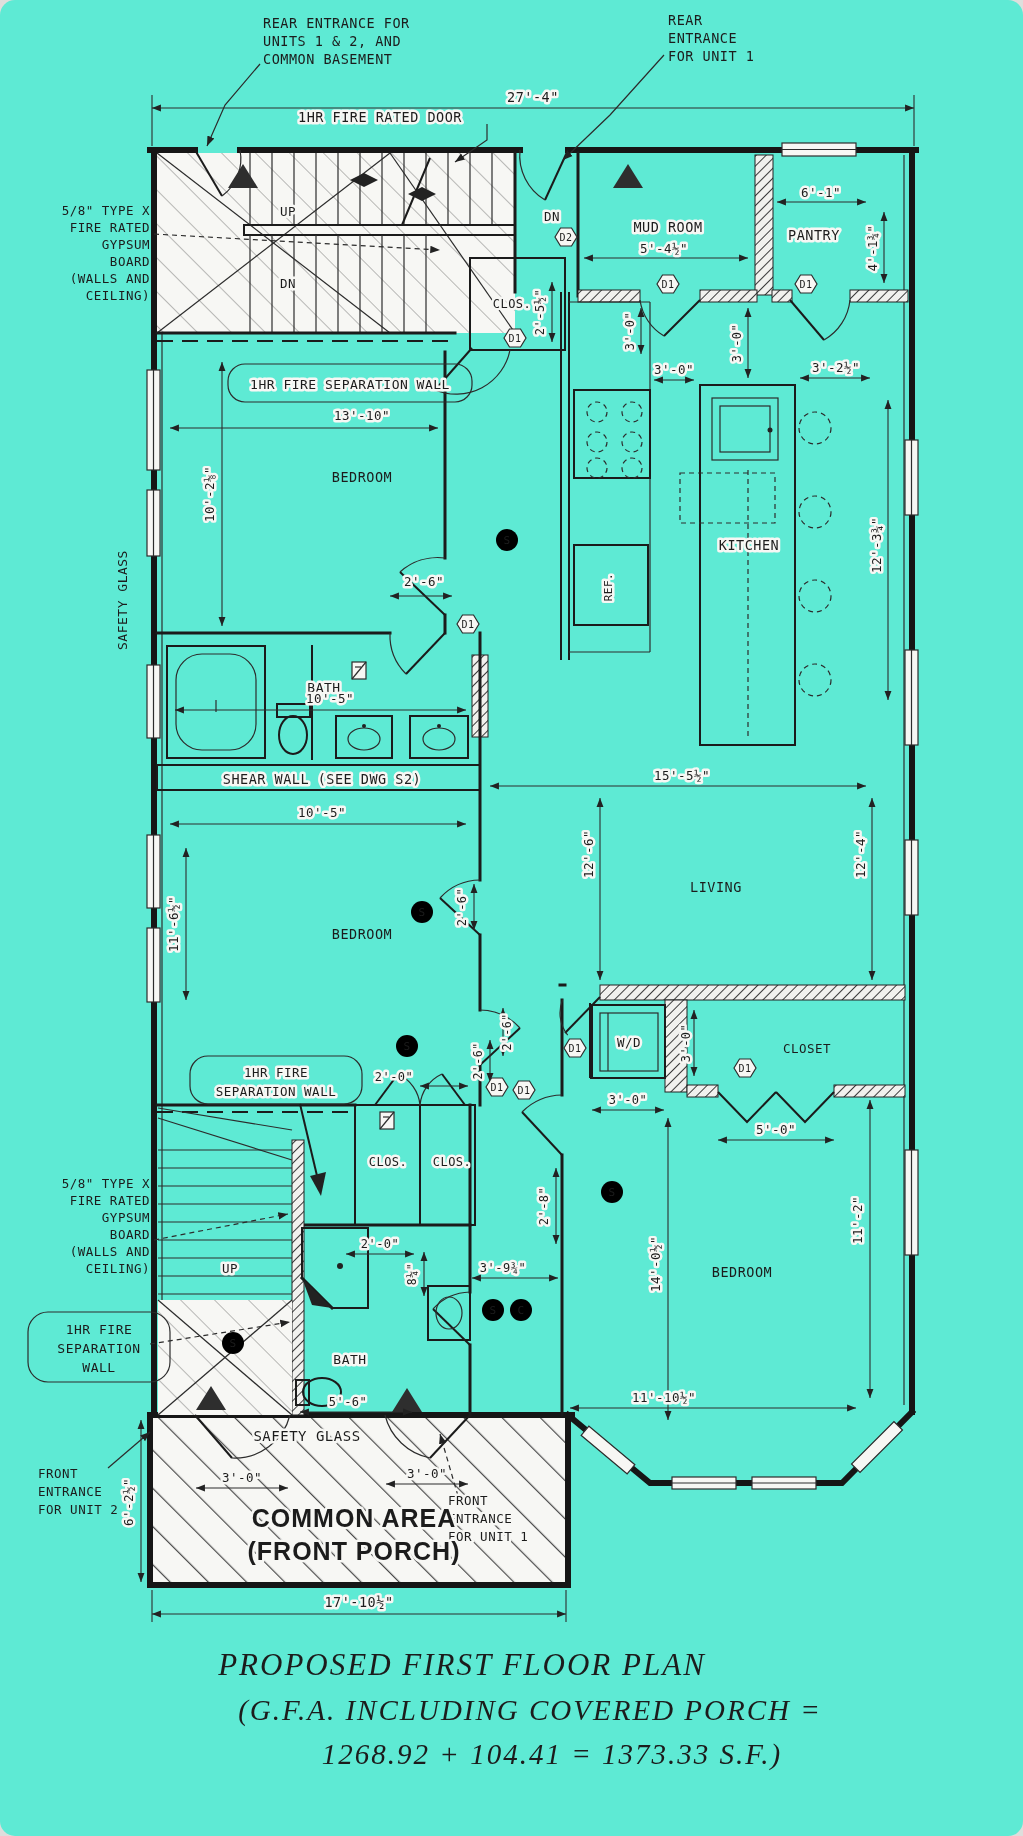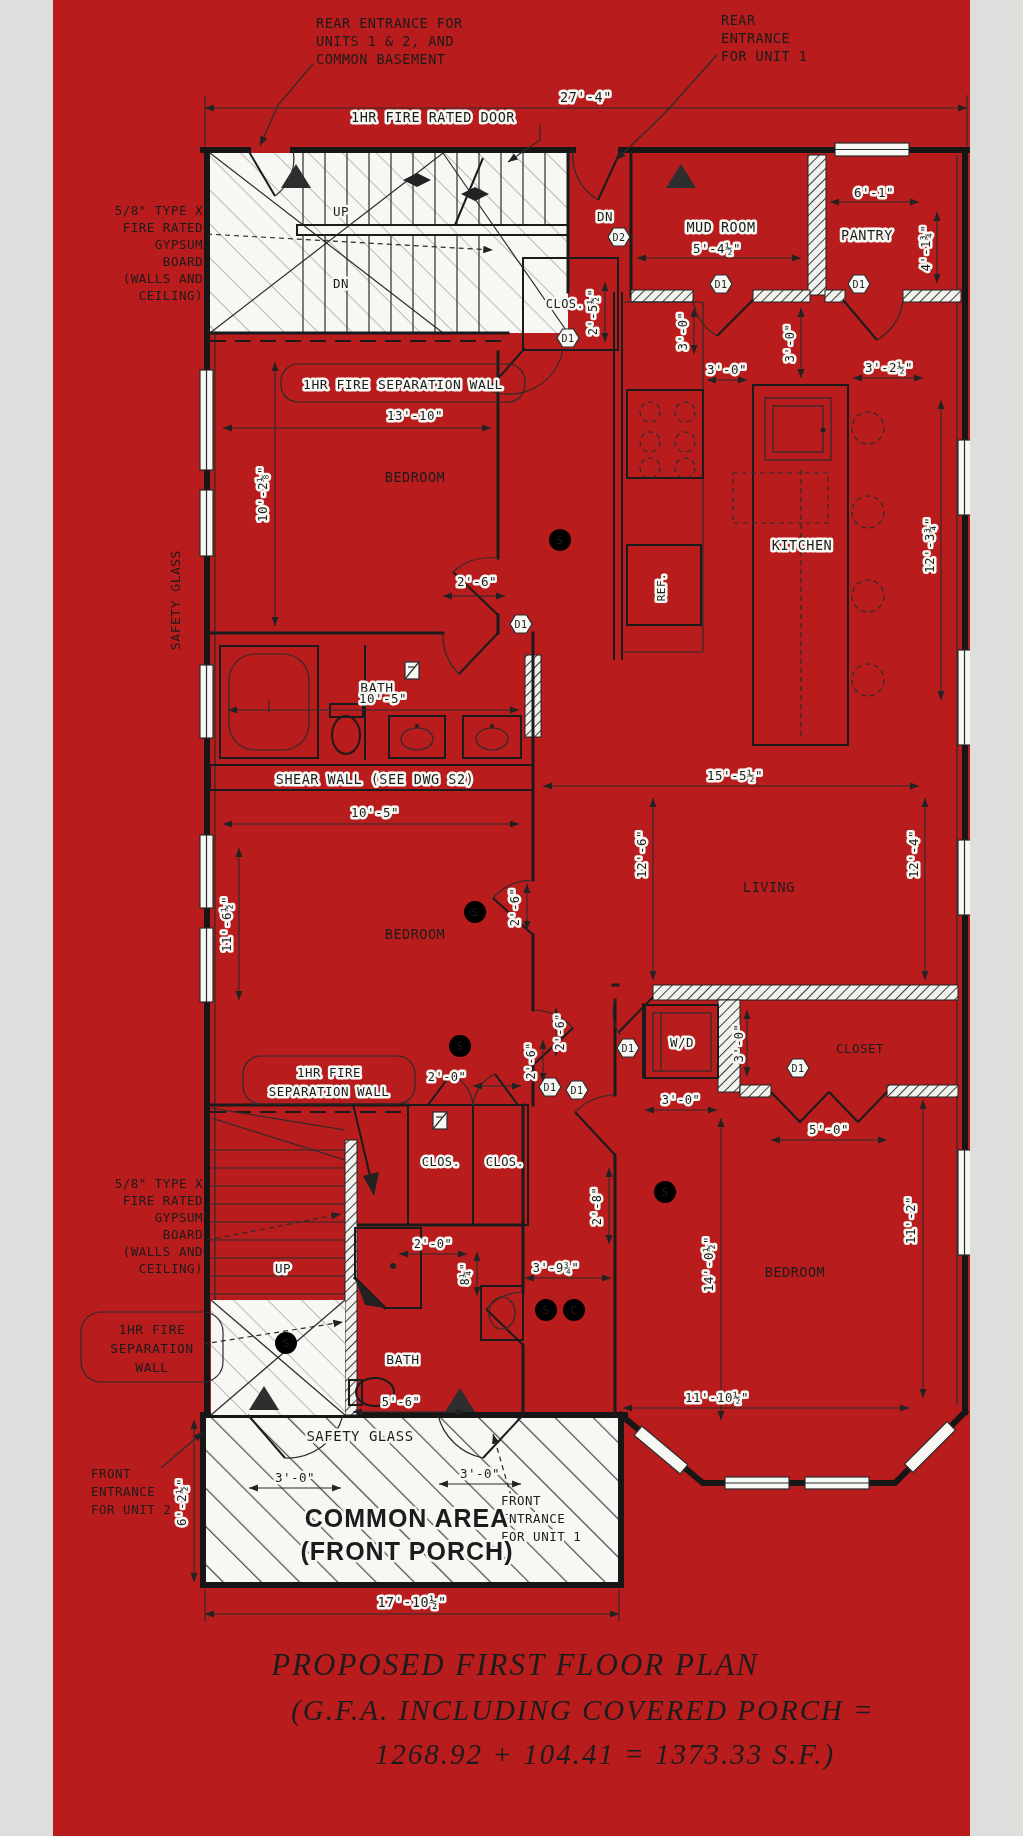--- a/index.html
+++ b/index.html
@@ -1,16 +1,16 @@
 <!DOCTYPE html>
 <html><head>
 <meta charset="utf-8">
 <style>
   html,body{margin:0;padding:0;background:#dddddad9;}
-  .page{position:relative;width:917px;height:1836px;background:#b91c1c;margin:0 auto;overflow:hidden;}
+  .page{position:relative;width:1023px;height:1836px;background:#5eead4;margin:0 auto;overflow:hidden;border-radius:15px;}
   svg{display:block}
   svg text{font-family:"DejaVu Sans Mono",monospace;fill:#1c1c1c;letter-spacing:0.5px;}
   .halo{paint-order:stroke;stroke:#f7f7f4;stroke-width:5;stroke-linejoin:round;}
   .big{font-family:"Liberation Sans",sans-serif;font-weight:bold;letter-spacing:1px;}
   .ttl{font-family:"Liberation Serif",serif;font-style:italic;letter-spacing:2px;}
   .w{stroke:#161616;stroke-width:6;fill:none;stroke-linecap:square;}
   .w3{stroke:#1b1b1b;stroke-width:3;fill:none;stroke-linecap:square;}
   .w2{stroke:#1b1b1b;stroke-width:2;fill:none;}
   .tl{stroke:#2c2c2c;stroke-width:1.2;fill:none;}
   .dm{stroke:#2c2c2c;stroke-width:1.1;fill:none;}

